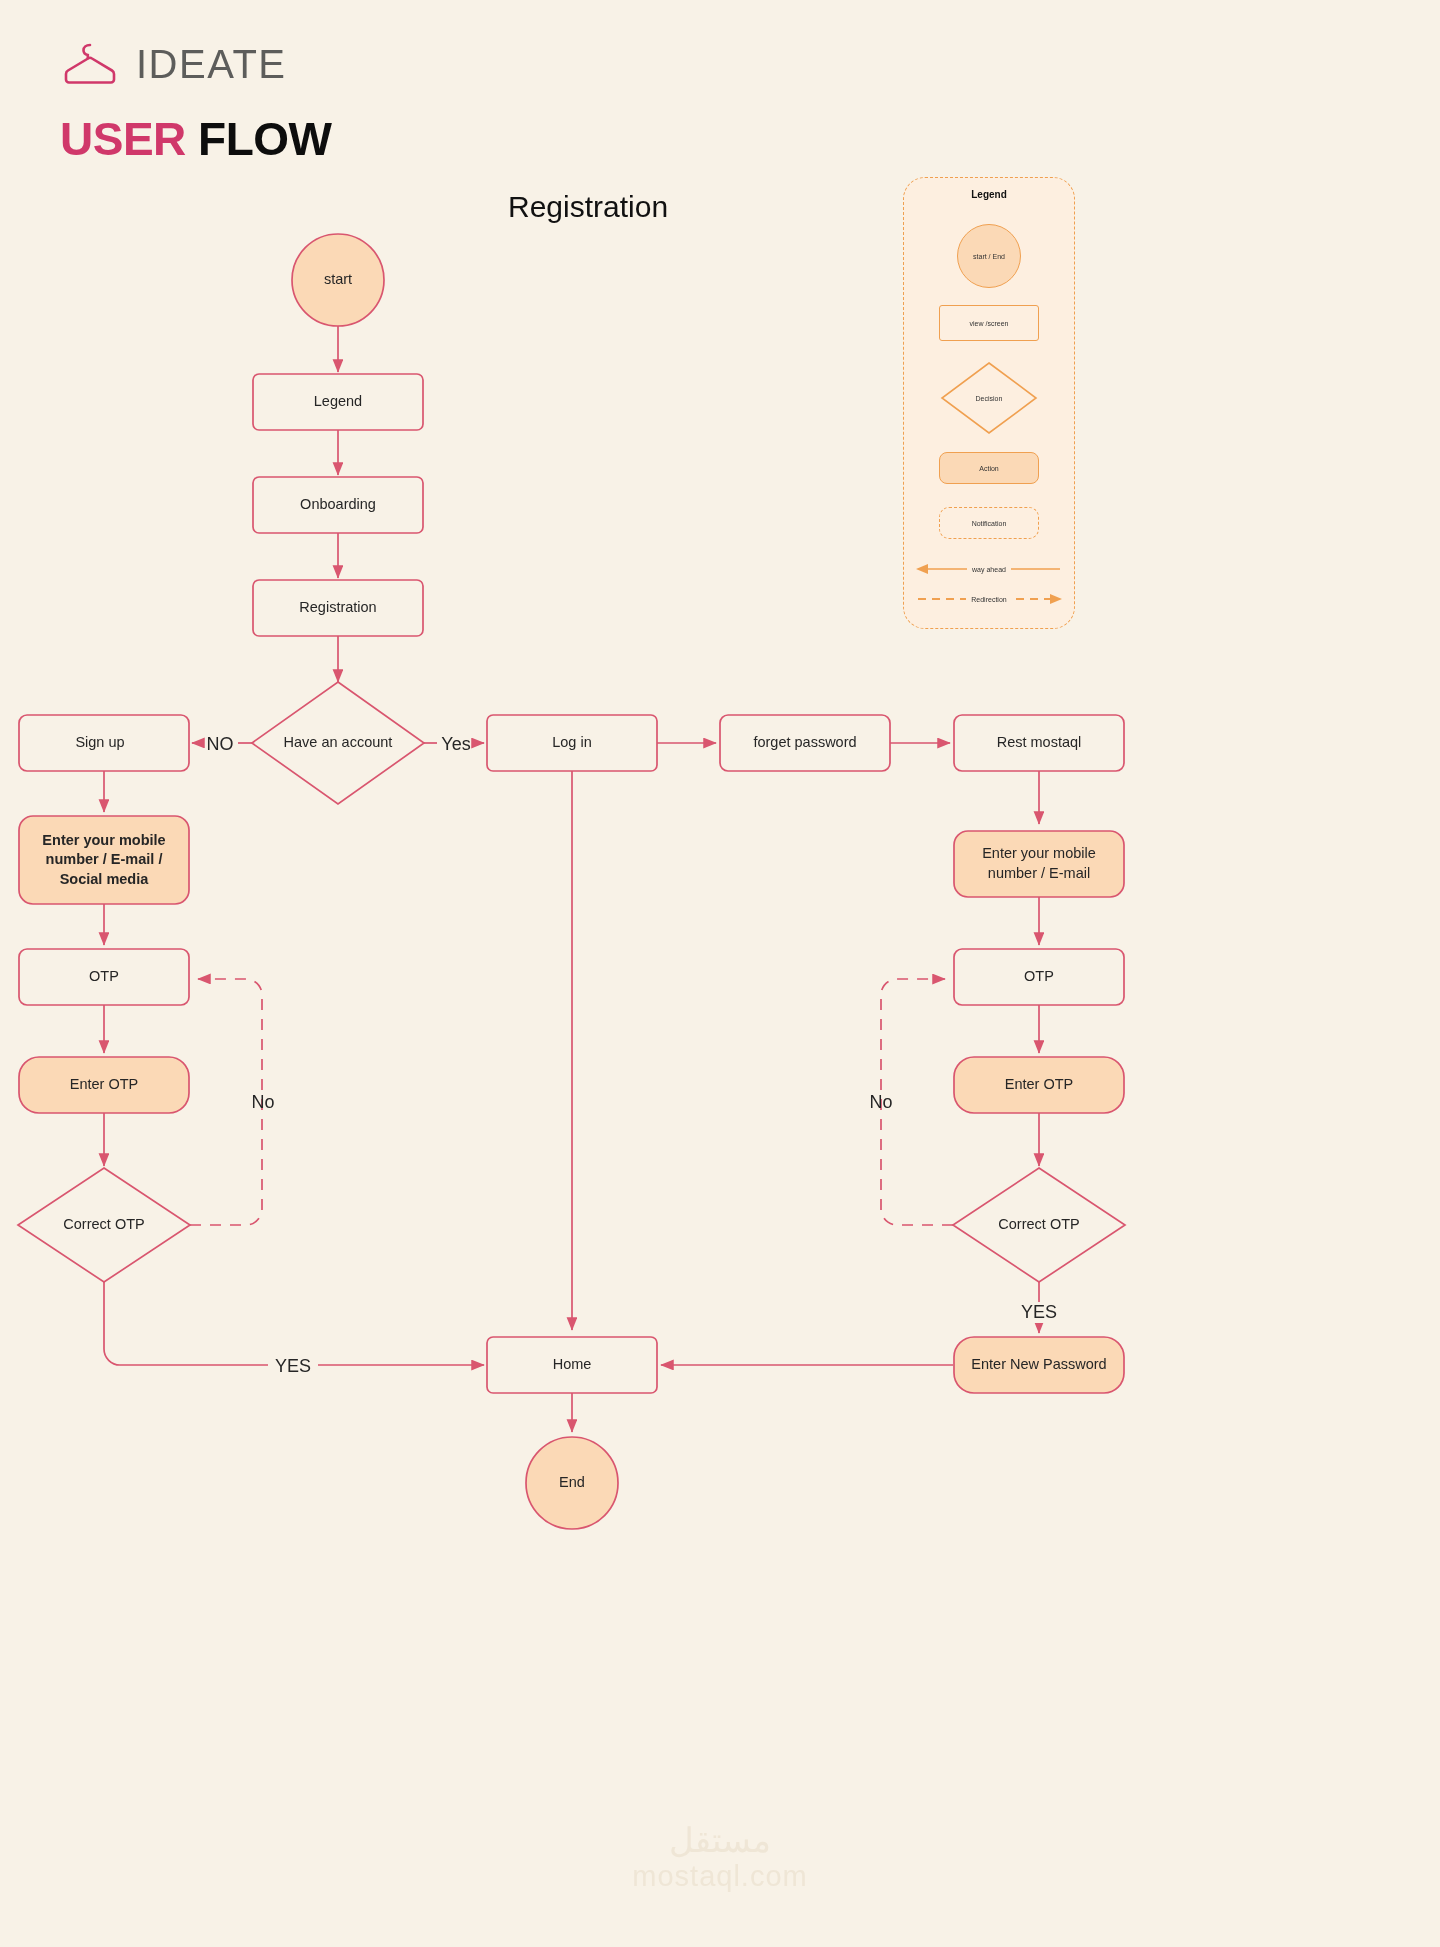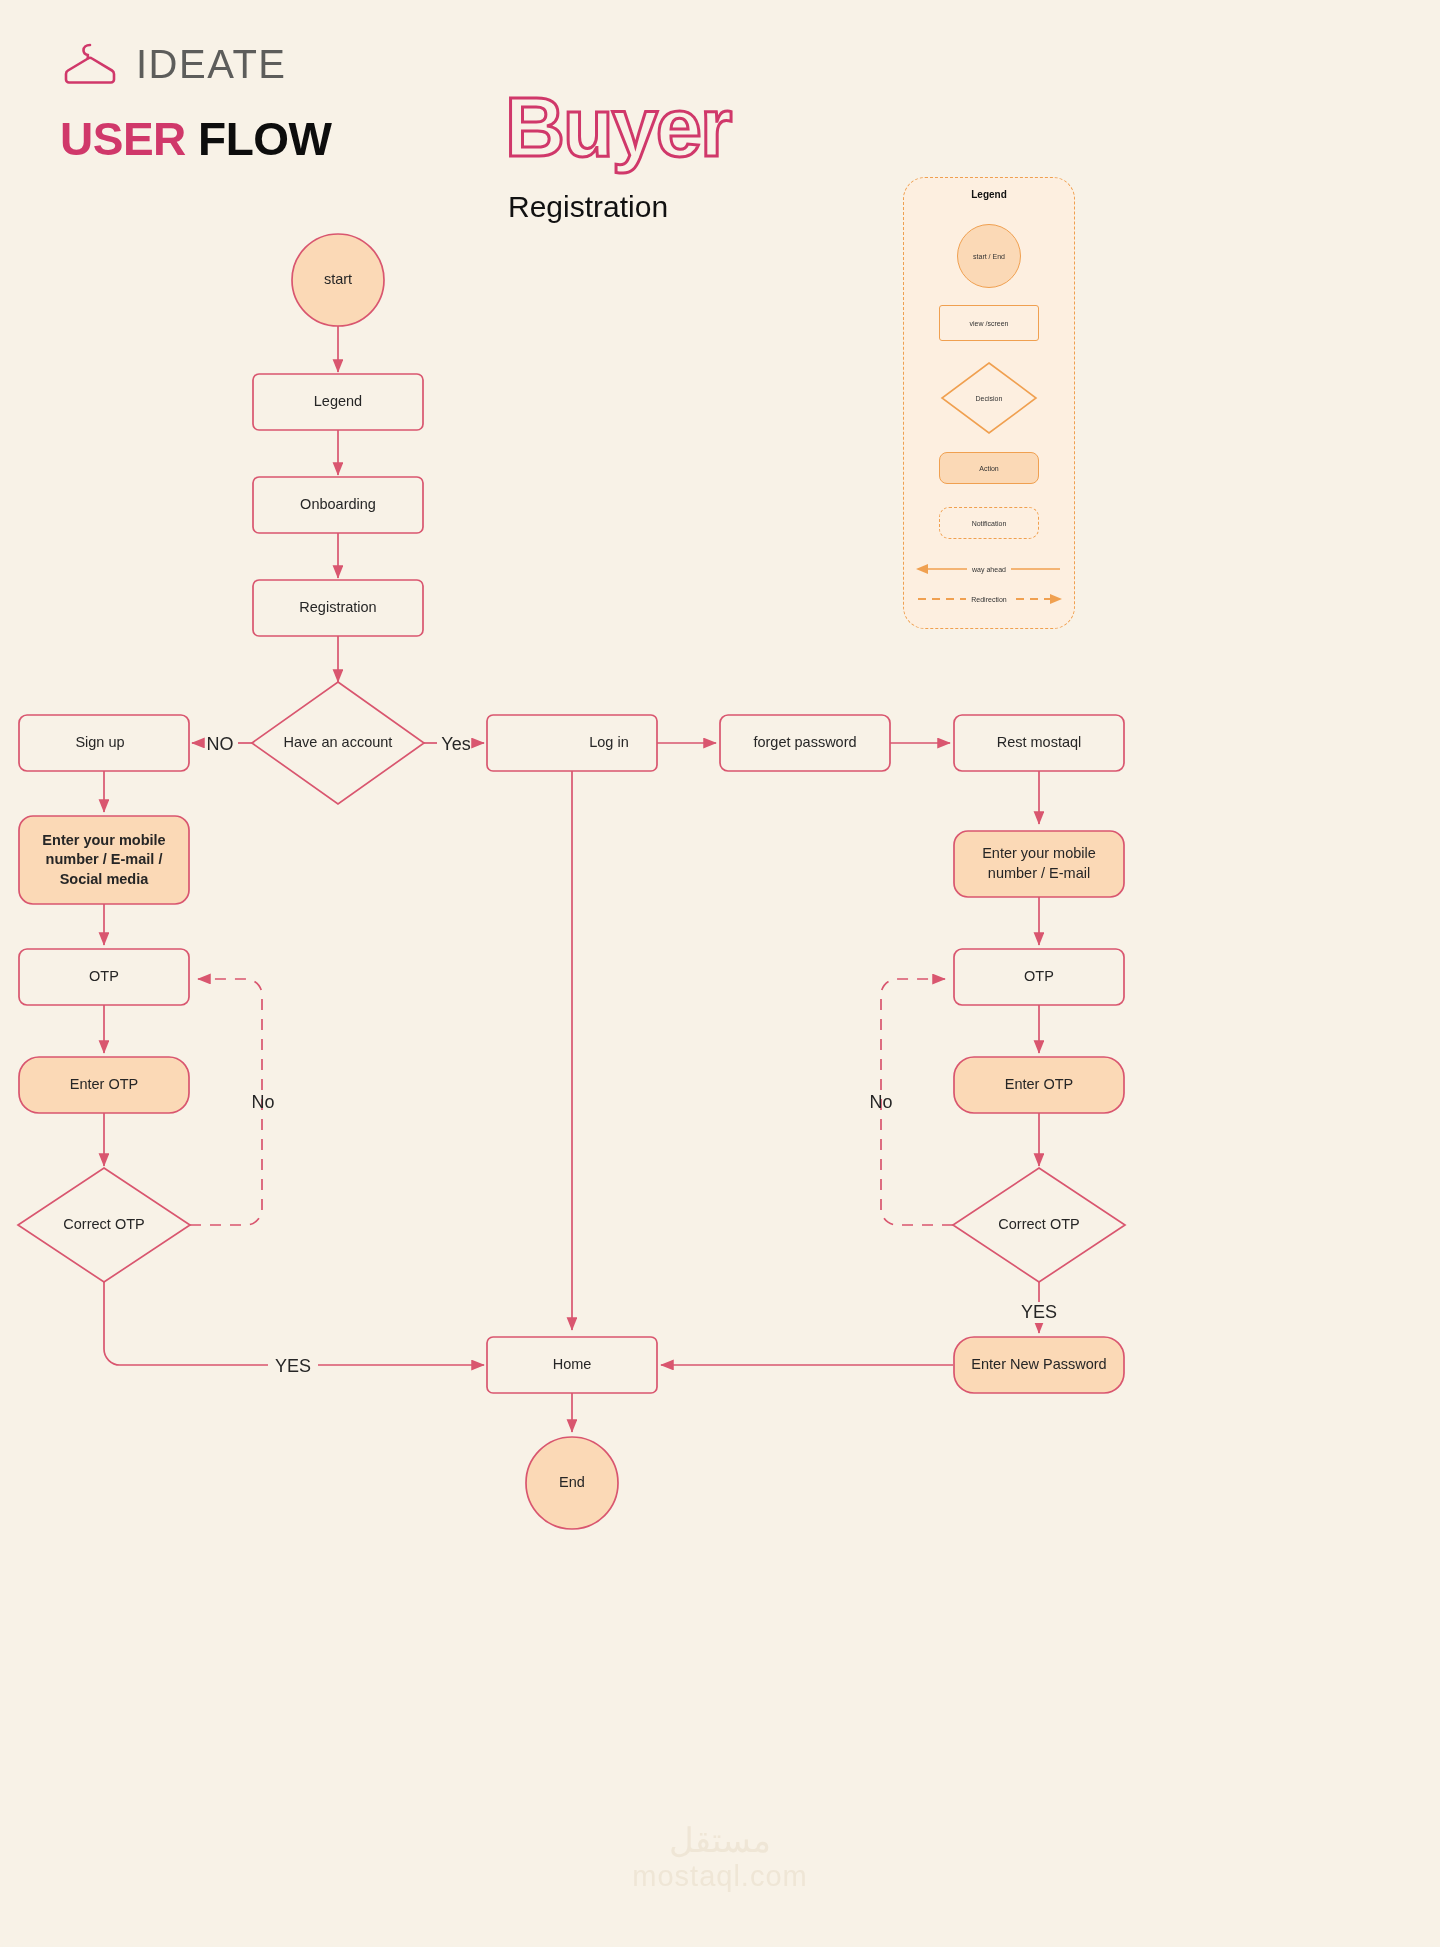--- a/index.html
+++ b/index.html
@@ -94,21 +94,20 @@
       <path d="M28 5c-4 0-6.5 2.2-6.5 5.2 0 2.6 1.9 4.3 4.3 4.8v3.2" fill="none" stroke="#d0386a" stroke-width="2.6" stroke-linecap="round"></path>
       <path d="M26 18.5 L6 30.5 a4 4 0 0 0 -2 3.4 v5.6 a3 3 0 0 0 3 3 h42 a3 3 0 0 0 3 -3 v-5.6 a4 4 0 0 0 -2 -3.4 L30 18.5 a3.4 3.4 0 0 0 -4 0 z" fill="none" stroke="#d0386a" stroke-width="2.6" stroke-linejoin="round"></path>
     </svg>
     <span class="brand-word">IDEATE</span>
   </div>
 
   <div class="title-row">
     <span class="t-user">USER</span><span>&nbsp;</span><span class="t-flow">FLOW</span>
   </div>
 
-  <div class="buyer">Buyer</div>
   <div class="reg-sub">Registration</div>
 
   <div class="legend">
     <div class="legend-title">Legend</div>
 
     <div class="lg-circle">start / End</div>
     <div class="lg-rect">view /screen</div>
 
     <div class="lg-dia-wrap">
       <svg width="100" height="76" viewBox="0 0 100 76">
@@ -210,21 +209,21 @@
       <polygon points="1039,1168 1125,1225 1039,1282 953,1225" fill="none" stroke="#d9566f" stroke-width="1.7"></polygon>
     </g>
   </svg>
 
   <div class="node-label" style="left:292px;top:258px;width:92px;height:44px;">start</div>
   <div class="node-label" style="left:253px;top:374px;width:170px;height:56px;">Legend</div>
   <div class="node-label" style="left:253px;top:477px;width:170px;height:56px;">Onboarding</div>
   <div class="node-label" style="left:253px;top:580px;width:170px;height:56px;">Registration</div>
   <div class="node-label" style="left:278px;top:713px;width:120px;height:60px;">Have an account</div>
   <div class="node-label" style="left:15px;top:715px;width:170px;height:56px;">Sign up</div>
-  <div class="node-label" style="left:487px;top:715px;width:170px;height:56px;margin-left:37px;">Log in</div>
+  <div class="node-label" style="left:487px;top:715px;width:170px;height:56px;">Log in</div>
   <div class="node-label" style="left:720px;top:715px;width:170px;height:56px;">forget password</div>
   <div class="node-label" style="left:954px;top:715px;width:170px;height:56px;">Rest mostaql</div>
   <div class="node-label" style="left:24px;top:816px;width:160px;height:88px;font-weight:bold;">Enter your mobile number / E-mail / Social media</div>
   <div class="node-label" style="left:959px;top:831px;width:160px;height:66px;">Enter your mobile number / E-mail</div>
   <div class="node-label" style="left:19px;top:949px;width:170px;height:56px;">OTP</div>
   <div class="node-label" style="left:954px;top:949px;width:170px;height:56px;">OTP</div>
   <div class="node-label" style="left:19px;top:1057px;width:170px;height:56px;">Enter OTP</div>
   <div class="node-label" style="left:954px;top:1057px;width:170px;height:56px;">Enter OTP</div>
   <div class="node-label" style="left:29px;top:1203px;width:150px;height:44px;">Correct OTP</div>
   <div class="node-label" style="left:964px;top:1203px;width:150px;height:44px;">Correct OTP</div>

